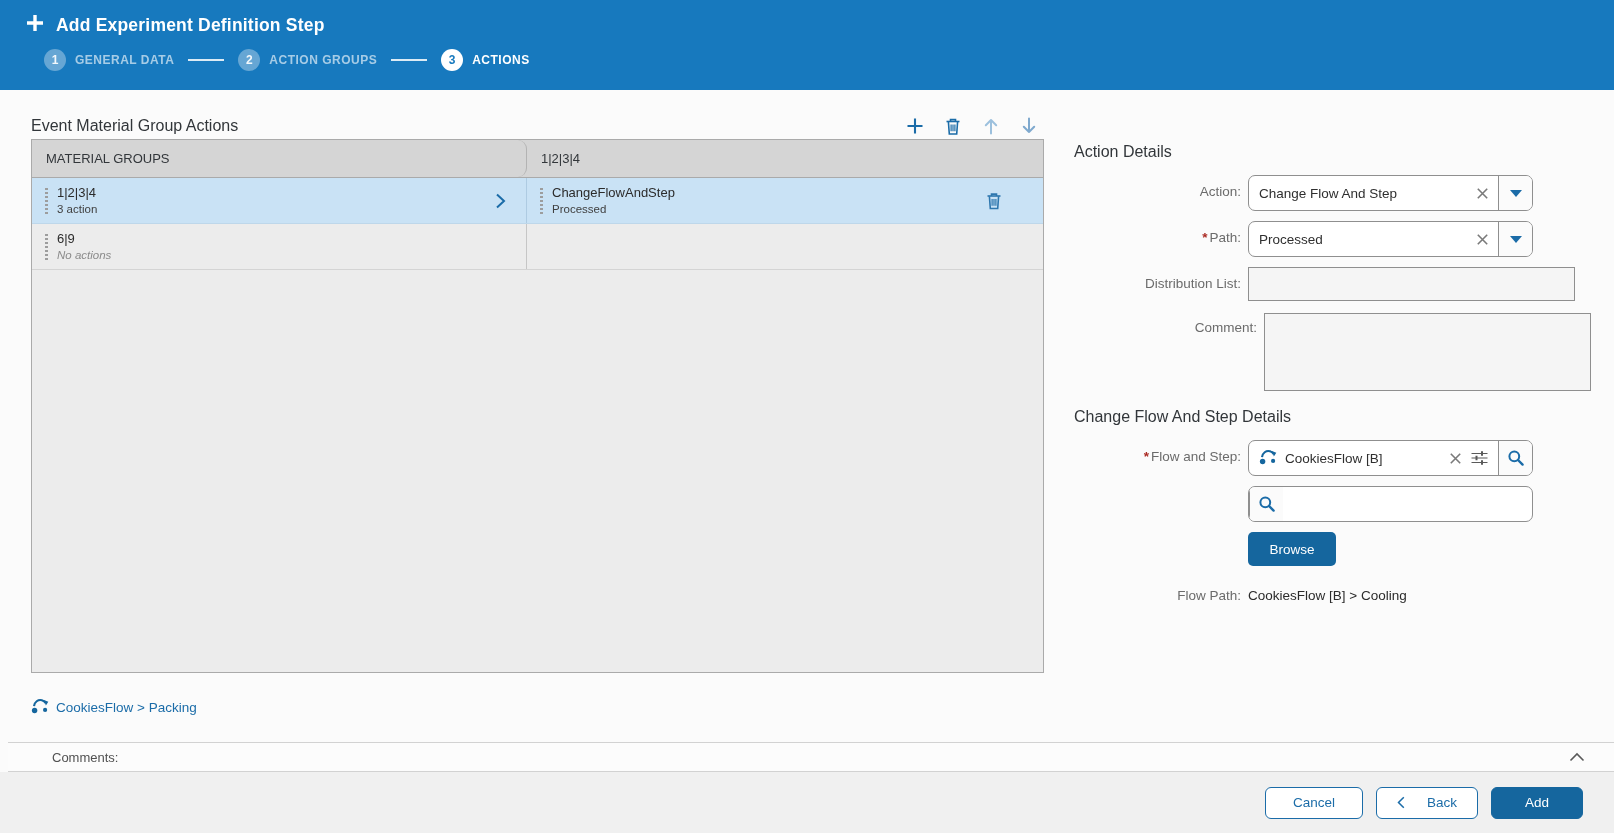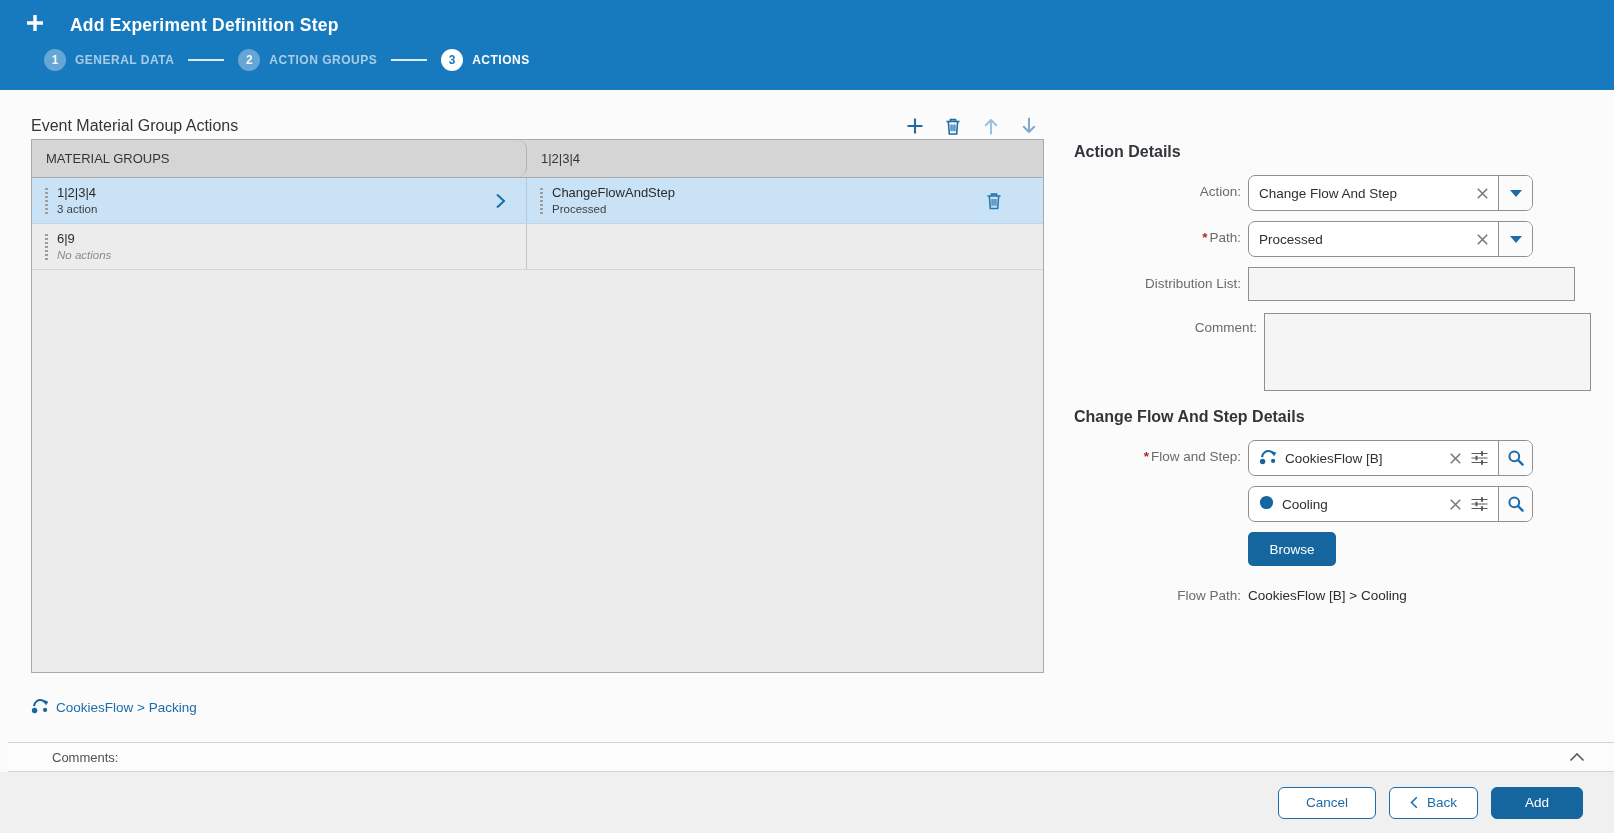--- a/index.html
+++ b/index.html
@@ -4,21 +4,21 @@
 <style>
   * { box-sizing: border-box; margin: 0; padding: 0; }
   html,body { width:1614px; height:833px; }
   body {
     font-family: "Liberation Sans", "DejaVu Sans", sans-serif;
     background:#fbfbfb; color:#32363a; position:relative; overflow:hidden;
   }
 
   
   .header { position:absolute; top:0; left:0; right:0; height:90px; background:#1779be; }
-  .title-row { display:flex; align-items:center; gap:25px; padding:13px 0 0 25px; }
+  .title-row { display:flex; align-items:center; gap:11px; padding:13px 0 0 25px; }
   .app-title { color:#fff; font-size:17.5px; font-weight:600; letter-spacing:.2px; }
   .wizard { display:flex; align-items:center; margin:12px 0 0 44px; }
   .wstep { display:flex; align-items:center; gap:9px; cursor:pointer; }
   .wcircle { width:22px; height:22px; border-radius:50%; background:rgba(255,255,255,.34);
     color:rgba(255,255,255,.92); font-size:12px; font-weight:600;
     display:flex; align-items:center; justify-content:center; }
   .wstep.active .wcircle { background:#fff; color:#1779be; }
   .wlabel { font-size:12px; font-weight:600; letter-spacing:.5px; color:rgba(255,255,255,.62); }
   .wstep.active .wlabel { color:#fff; }
   .wline { width:36px; border-top:2px solid rgba(255,255,255,.85); margin:0 14px; }
@@ -48,21 +48,21 @@
   .cell-text .t2 { font-size:11.5px; color:#404040; line-height:14px; margin-top:2px; }
   .cell-text .t2.muted { font-style:italic; color:#8b8b8b; }
   .row-chevron { position:absolute; right:20px; top:14px; cursor:pointer; }
   .row-trash { position:absolute; right:40px; top:13px; cursor:pointer; background:none; border:none; }
 
   .flow-link-row { display:flex; align-items:center; gap:7px; margin-top:24px;
     color:#1b6ca8; font-size:13.5px; cursor:pointer; width:max-content; }
 
   
   .right-col { position:absolute; left:1045px; top:0; right:0; bottom:0; }
-  .panel-heading { font-size:16px; font-weight:700; color:#32363a; margin-left:29px; }
+  .panel-heading { font-size:16px; font-weight:400; color:#32363a; margin-left:29px; }
   .panel-heading.h1 { margin-top:53px; margin-bottom:14px; }
   .panel-heading.h2 { margin-top:17px; margin-bottom:14px; }
   .form-row { display:flex; align-items:flex-start; margin-bottom:10px; }
   .form-label { width:196px; text-align:right; font-size:13.5px; color:#6b6b6b; padding-top:9px; margin-right:7px; white-space:nowrap; }
   .form-label .req { color:#ab2b24; font-weight:700; margin-right:2px; }
   .combo { width:285px; height:36px; border:1px solid #8f8f8f; border-radius:7px;
     background:#fff; display:flex; overflow:hidden; }
   .combo-input { flex:1; display:flex; align-items:center; gap:8px; padding:0 9px 0 10px; min-width:0; cursor:text; }
   .combo-value { flex:1; font-size:13.5px; color:#2f2f2f; white-space:nowrap; overflow:hidden; }
   .icon-btn { background:none; border:none; display:flex; align-items:center; cursor:pointer; padding:0; }
@@ -86,21 +86,21 @@
     background:#fcfcfc; border-top:1px solid #d2d2d2; border-bottom:1px solid #d2d2d2;
     display:flex; align-items:center; justify-content:space-between; padding:0 29px 0 44px; }
   .comments-label { font-size:13px; color:#515151; }
   .collapse-btn { background:none; border:none; cursor:pointer; display:flex; align-items:center; }
 
   .footer { position:absolute; bottom:0; left:0; right:0; height:61px; background:#f0f0f0;
     display:flex; align-items:center; justify-content:flex-end; gap:13px; padding-right:31px; }
   .btn { height:32px; border-radius:6px; font:inherit; font-size:13.5px; cursor:pointer;
     display:inline-flex; align-items:center; justify-content:center; }
   .btn-outline { background:#fff; border:1px solid #1b6ca8; color:#1b6ca8; padding:0 27px; }
-  .btn-back { padding:0 20px; gap:9px; }
+  .btn-back { padding:0 20px; gap:22px; }
   .btn-primary { background:#15669e; border:1px solid #15669e; color:#fff; padding:0 33px; }
 </style>
 </head>
 <body>
 
 <div class="header">
   <div class="title-row">
     <span>
       <svg width="20" height="20" viewBox="0 0 20 20">
           <path d="M10 2v16M2 10h16" stroke="#fff" stroke-width="3.4"></path>
@@ -298,39 +298,20 @@
               <circle cx="7.3" cy="7.3" r="4.9" fill="none" stroke="#1b6ca8" stroke-width="2"></circle>
               <path d="M11 11l4.6 4.6" stroke="#1b6ca8" stroke-width="2.4" stroke-linecap="round"></path>
             </svg>
         </button>
       </div>
     </div>
 
     <div class="form-row">
       <span class="form-label"></span>
       <div class="combo">
-        <div class="combo-input">
-          <span>
-            <svg width="15" height="15" viewBox="0 0 15 15">
-                <circle cx="7.5" cy="7.5" r="6.6" fill="#15669e"></circle>
-              </svg>
-          </span>
-          <span class="combo-value">Cooling</span>
-          <button class="icon-btn">
-            <svg width="13" height="13" viewBox="0 0 13 13">
-                <path d="M1.8 1.8l9.4 9.4M11.2 1.8l-9.4 9.4" stroke="#7a7a7a" stroke-width="1.6"></path>
-              </svg>
-          </button>
-          <button class="icon-btn">
-            <svg width="19" height="16" viewBox="0 0 19 16">
-              <path d="M1.5 3.5h16M1.5 8h16M1.5 12.5h16" stroke="#5a5a5a" stroke-width="1.2"></path>
-              <path d="M12 1.3v4.4M6.5 5.8v4.4M12 10.3v4.4" stroke="#5a5a5a" stroke-width="2"></path>
-            </svg>
-          </button>
-        </div>
         <button class="combo-btn">
           <svg width="18" height="18" viewBox="0 0 18 18">
               <circle cx="7.3" cy="7.3" r="4.9" fill="none" stroke="#1b6ca8" stroke-width="2"></circle>
               <path d="M11 11l4.6 4.6" stroke="#1b6ca8" stroke-width="2.4" stroke-linecap="round"></path>
             </svg>
         </button>
       </div>
     </div>
 
     <button class="browse-btn">Browse</button>

